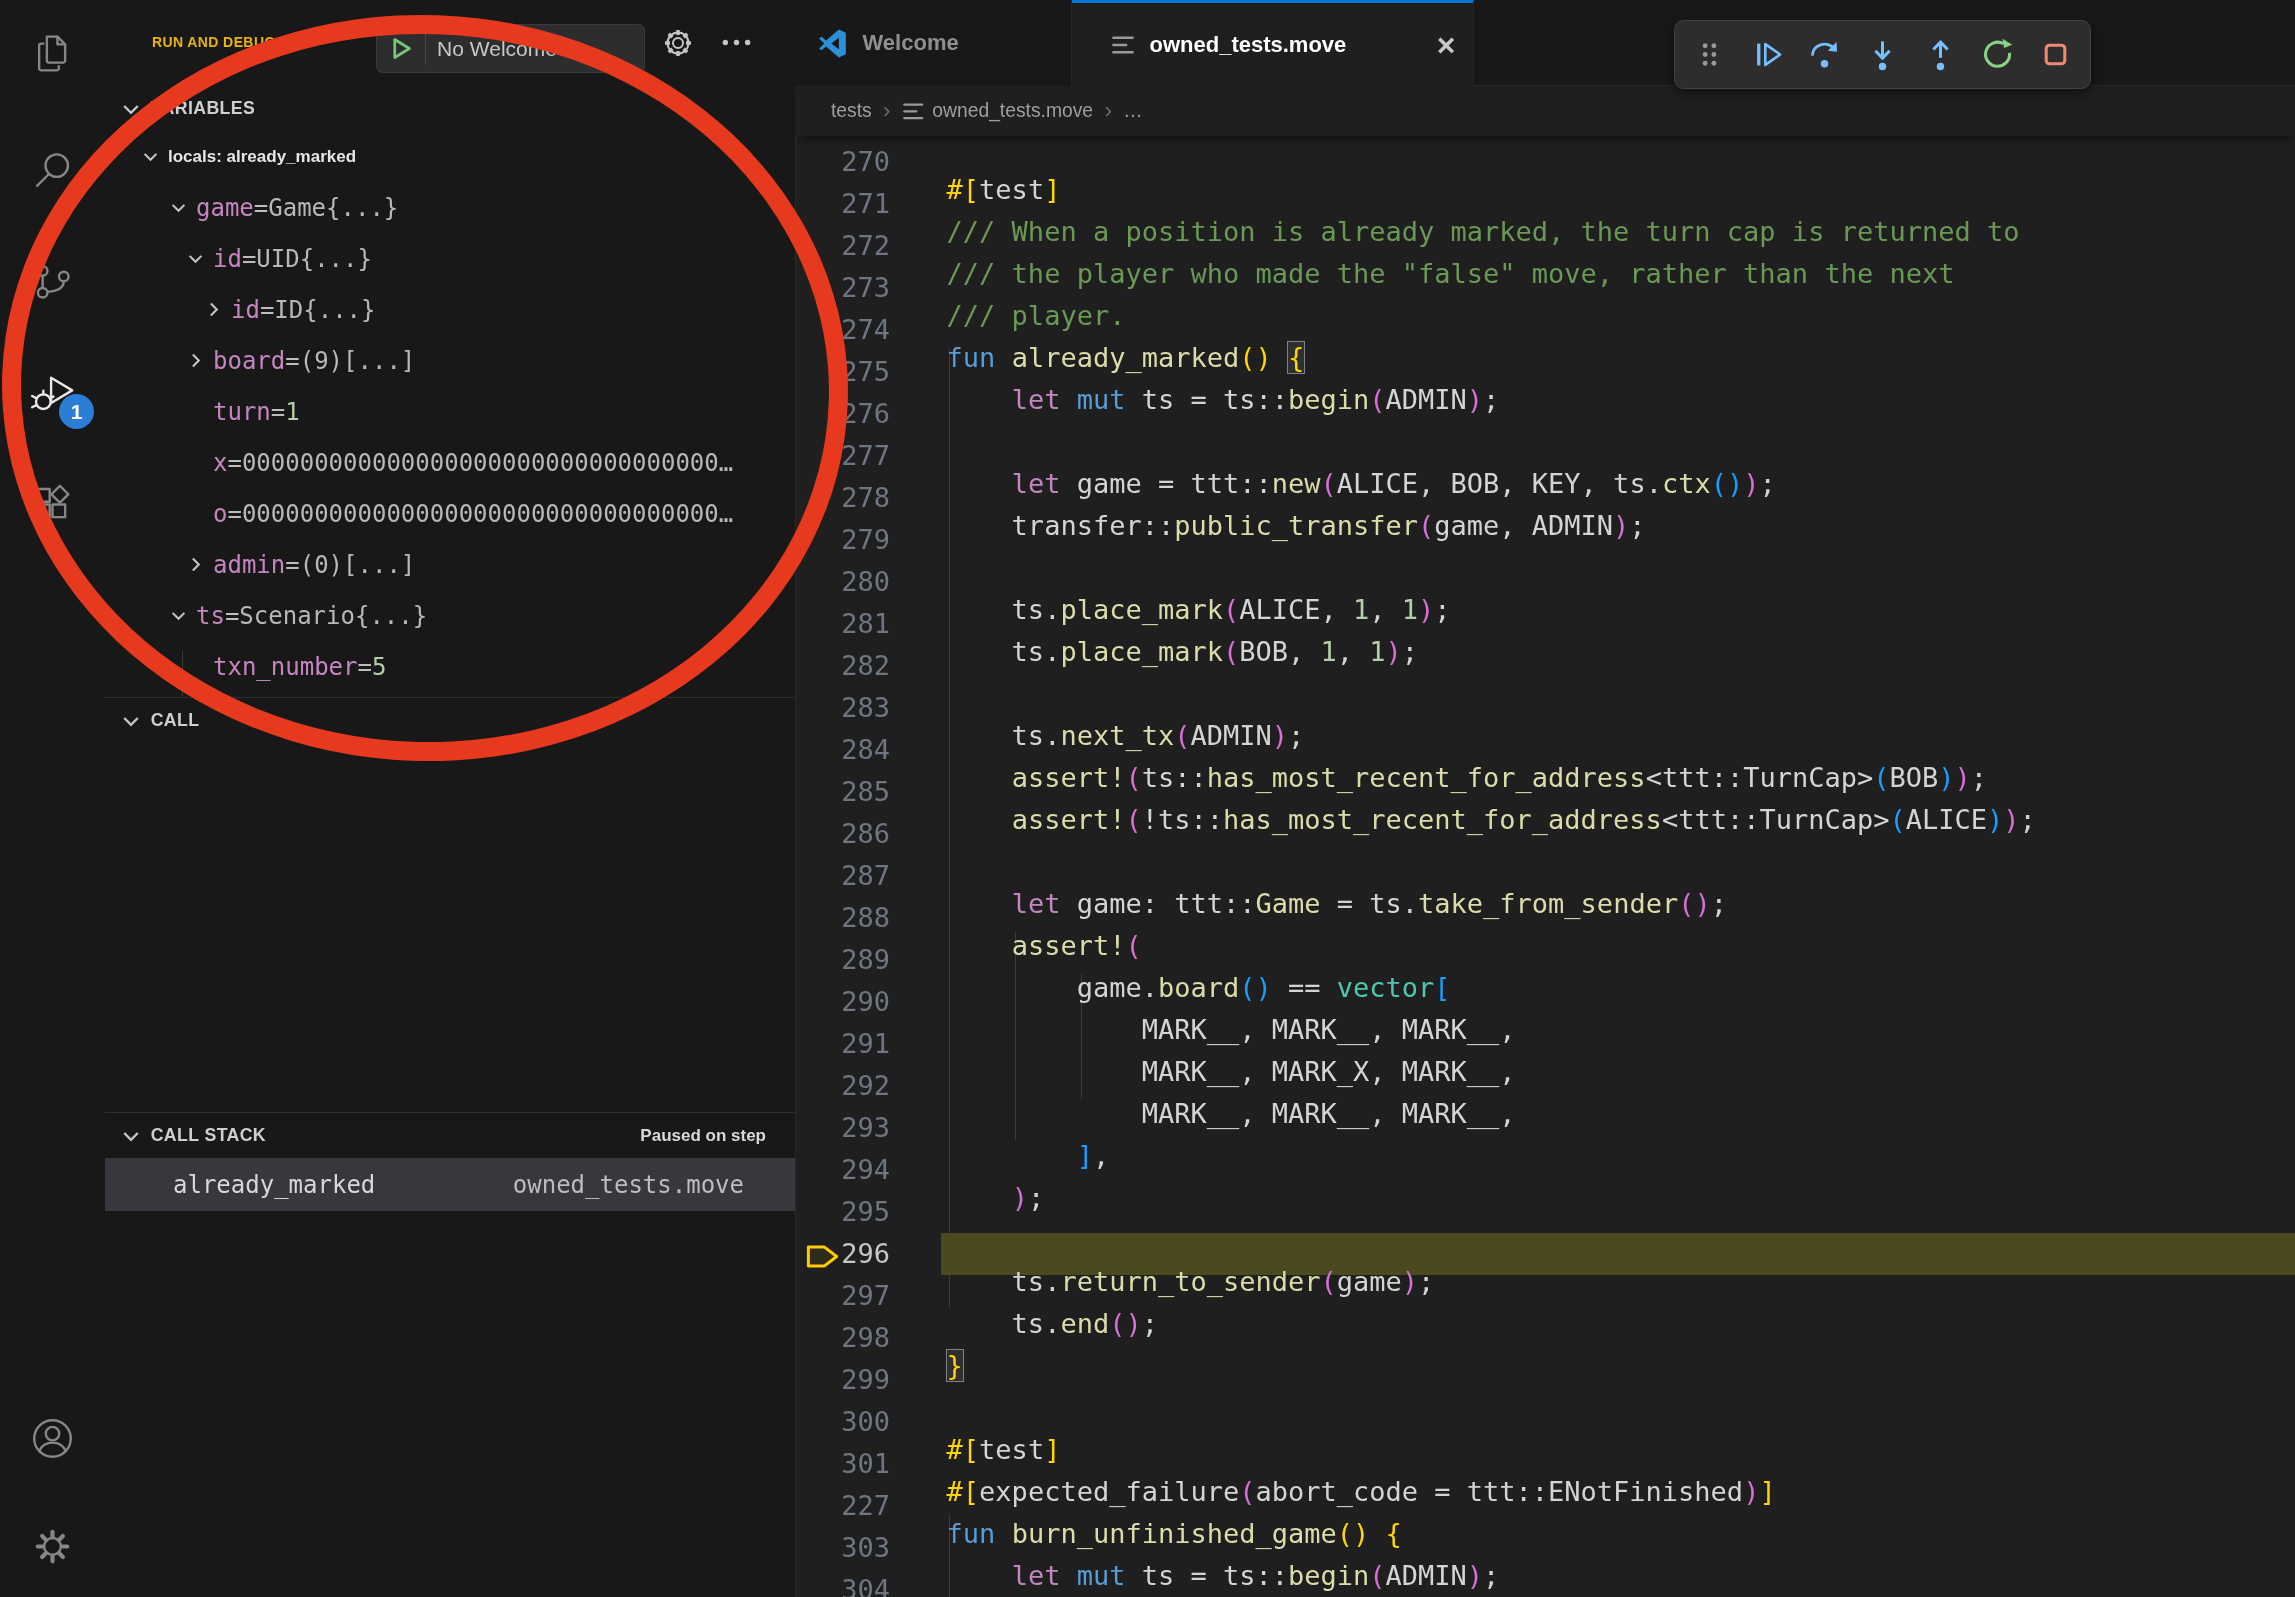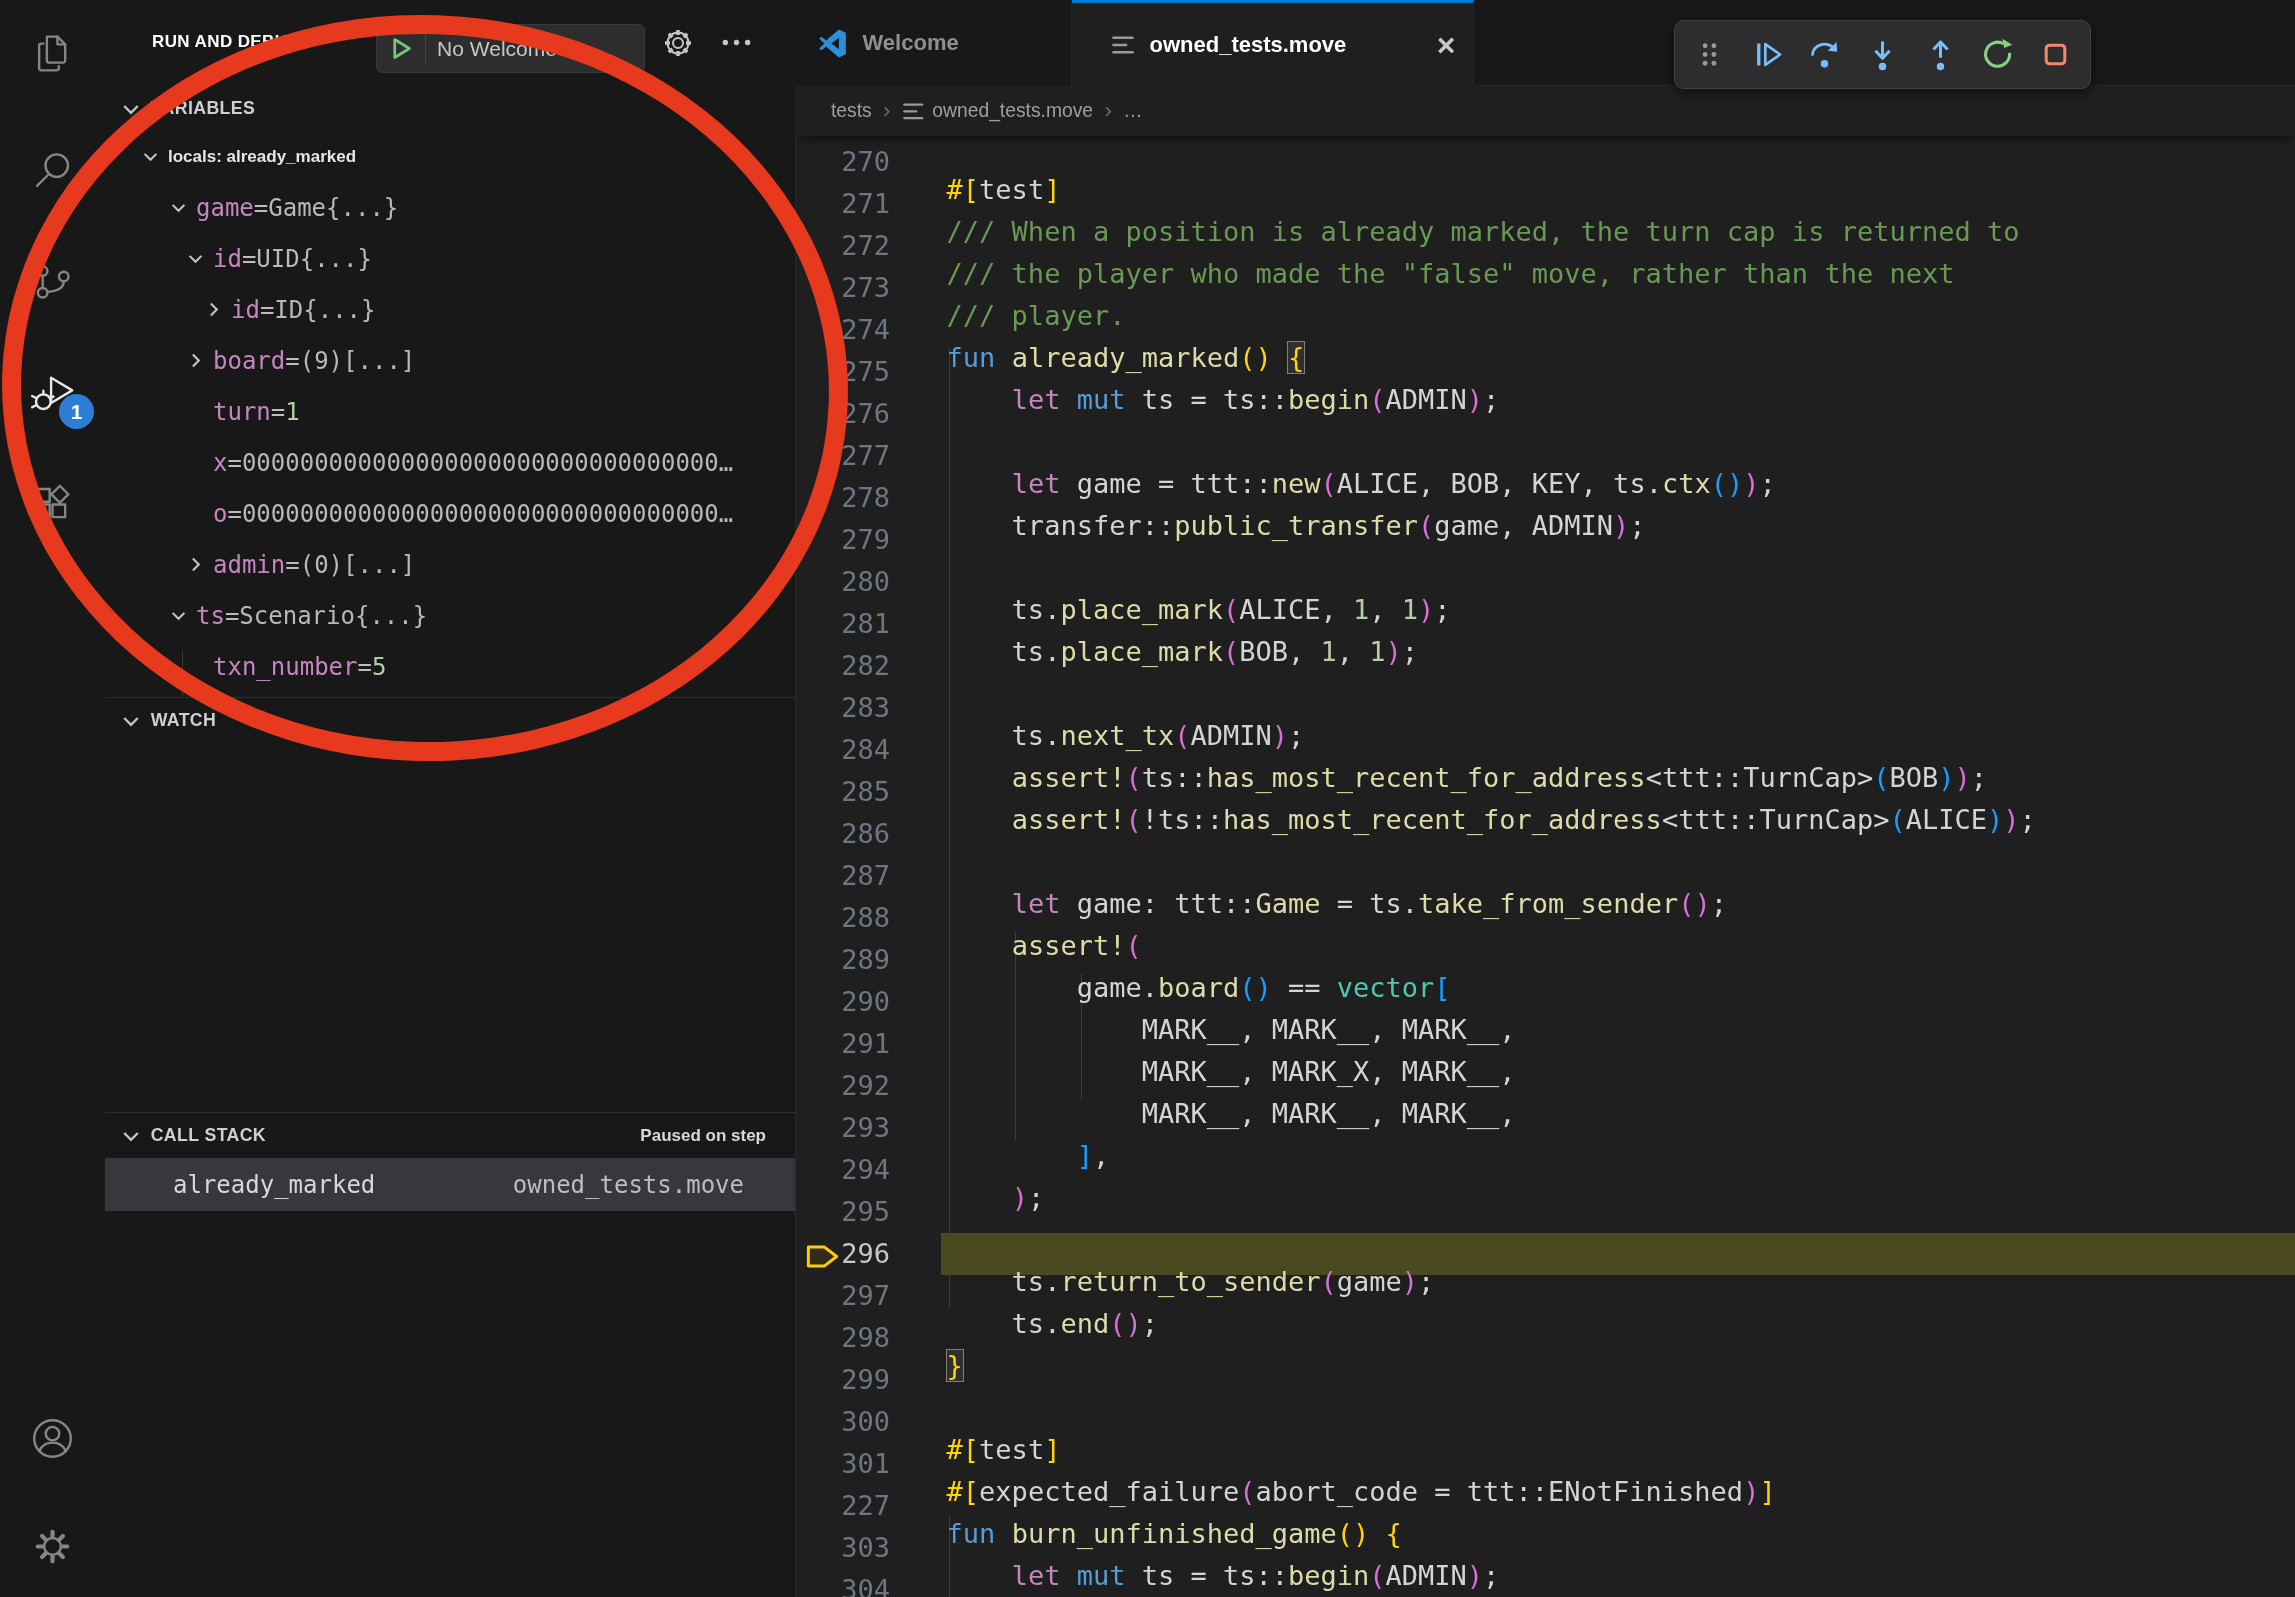--- a/index.html
+++ b/index.html
@@ -8,21 +8,21 @@
   
   #activity{position:absolute;left:0;top:0;width:105px;height:100%;background:#181818;border-right:0.8px solid #2b2b2b;}
   .ab-item{position:absolute;left:30px;width:45px;height:45px;}
   .ab-item svg{width:45px;height:45px;stroke:#868686;fill:none;stroke-width:1.7;stroke-linecap:round;stroke-linejoin:round;}
   .ab-item.active svg{stroke:#e8e8e8;}
   .badge{position:absolute;left:29px;top:24px;width:35px;height:35px;border-radius:50%;background:#2b7dd6;
          color:#fff;font-size:21px;font-weight:700;display:flex;align-items:center;justify-content:center;}
   
   #sidebar{position:absolute;left:105px;top:0;width:690px;height:100%;background:#181818;border-right:0.8px solid #2b2b2b;}
   #sb-title{position:absolute;left:47px;top:0;height:84px;display:flex;align-items:center;
-            font-size:17px;font-weight:600;letter-spacing:0.4px;color:#ffffff;}
+            font-size:14px;font-weight:600;letter-spacing:0.4px;color:#eab308;}
   #run-config{position:absolute;left:271px;top:24px;width:267px;height:47px;background:#2d2d2e;border:0.8px solid #3a3a3a;
               border-radius:6.4px;display:flex;align-items:center;}
   #run-config .rc-div{width:0.8px;height:32px;background:#454545;margin-left:9.7px;}
   #run-config .rc-label{margin-left:11.3px;font-size:21px;color:#c8c8c8;white-space:nowrap;overflow:hidden;max-width:157px;}
   #hdr-gear{position:absolute;left:557px;top:26.5px;width:32px;height:32px;}
   #hdr-dots{position:absolute;left:614px;top:32px;width:35px;height:21px;}
   .section{position:absolute;left:0;width:100%;box-sizing:border-box;}
   .sec-border{border-top:0.8px solid #2e2e2e;}
   .sec-head{height:45px;display:flex;align-items:center;padding-left:13.7px;}
   .sec-head .chev{width:24px;height:24px;margin-right:8px;}
@@ -254,21 +254,21 @@
           </div>
         </div>
       <div id="ts-guide" style="top:565px"></div>
     </div>
 
     <div class="section sec-border" style="top:697px;height:414px">
       <div class="sec-head">
         <svg class="chev" viewBox="0 0 16 16">
             <path d="M3.5 6 L8 10.5 L12.5 6" fill="none" stroke="#c5c5c5" stroke-width="1.6"></path>
           </svg>
-        <span class="sec-label">WATCH</span>
+        <span class="sec-label">CALL</span>
       </div>
     </div>
 
     <div class="section sec-border" style="top:1112px;height:449px">
       <div class="sec-head">
         <svg class="chev" viewBox="0 0 16 16">
             <path d="M3.5 6 L8 10.5 L12.5 6" fill="none" stroke="#c5c5c5" stroke-width="1.6"></path>
           </svg>
         <span class="sec-label">CALL STACK</span>
         <span class="sec-status">Paused on step</span>

